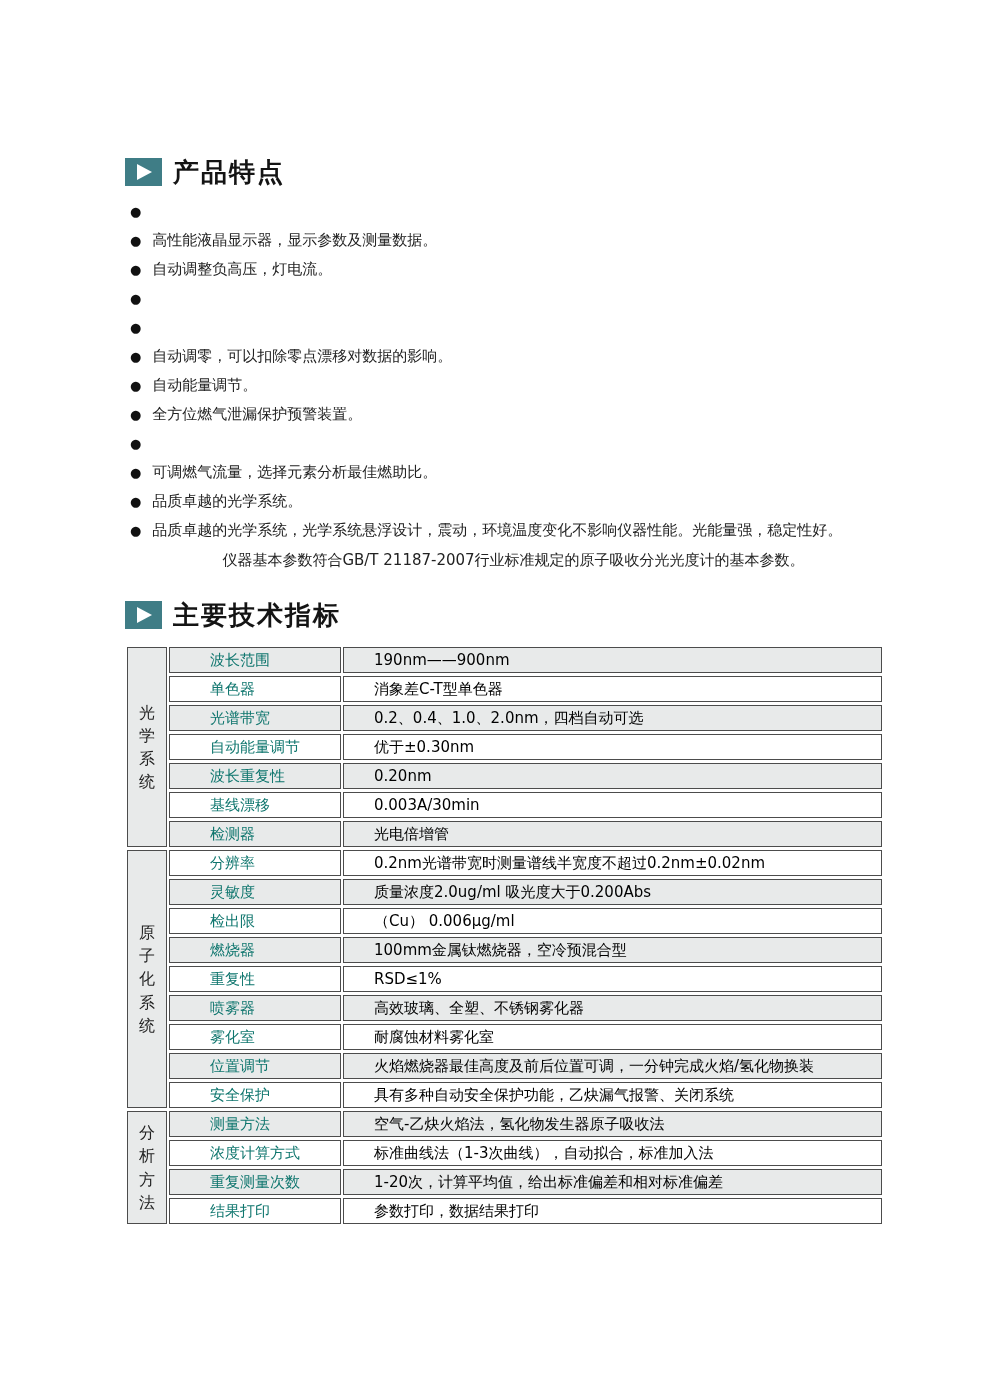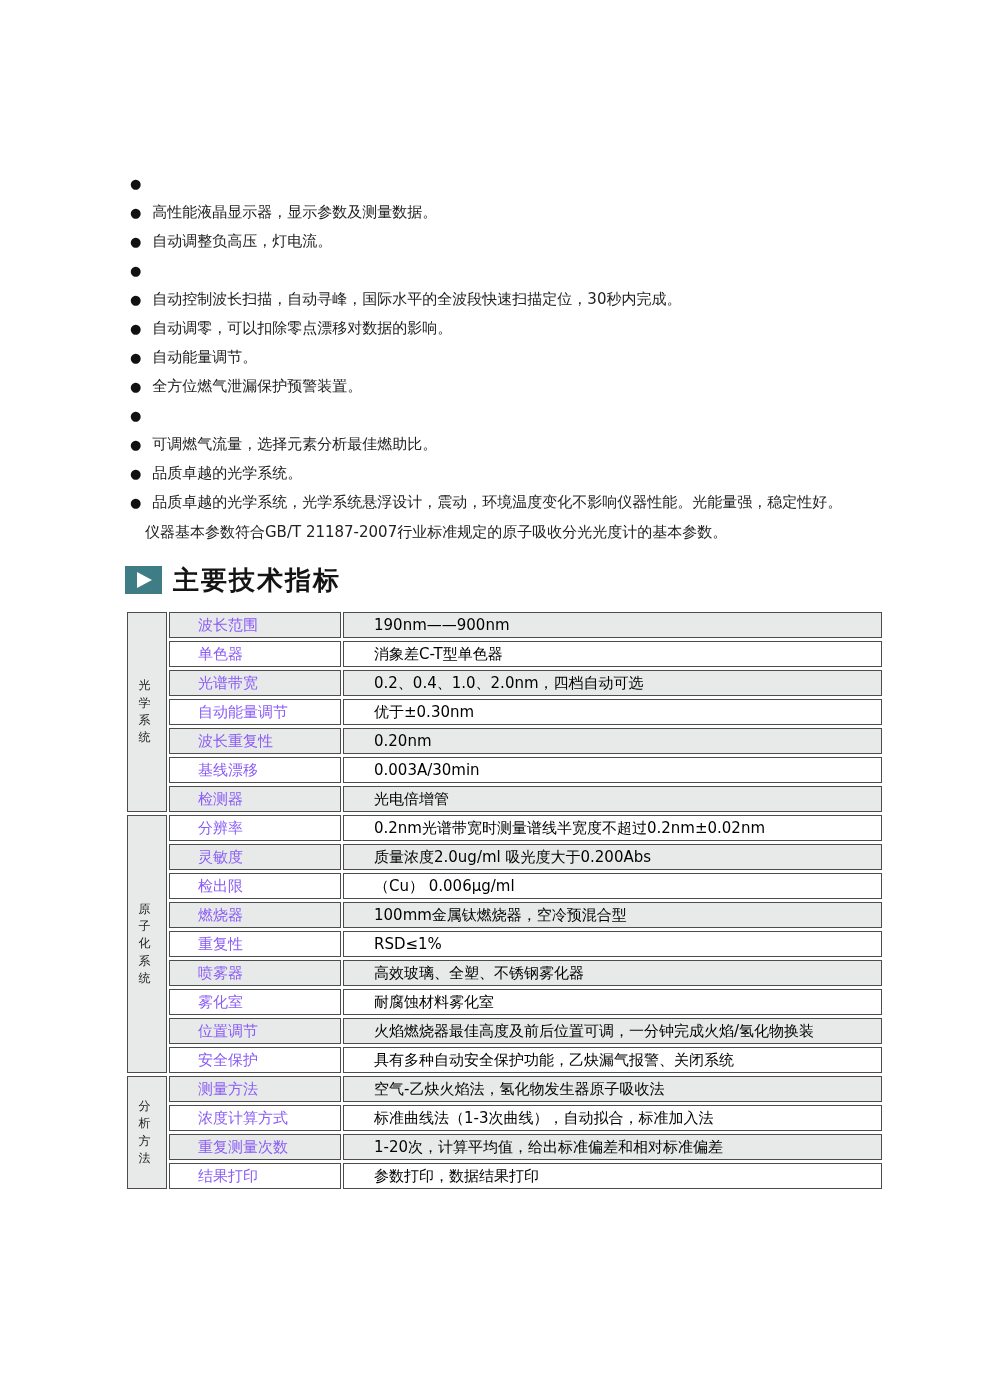--- a/index.html
+++ b/index.html
@@ -17,56 +17,61 @@
   .page{position:absolute;top:0;left:0;width:1000px;height:1375px;padding:158px 118px 0 125px;}
   
   .sec-header{display:flex;align-items:center;gap:11px;}
   .arrow-box{width:37px;height:28px;background:var(--accent);display:flex;align-items:center;justify-content:center;flex:0 0 auto;}
   .arrow-tri{width:0;height:0;border-top:8px solid transparent;border-bottom:8px solid transparent;border-left:15px solid #ffffff;margin-left:2px;}
   .sec-title{font-size:26px;font-weight:bold;color:#141414;letter-spacing:2px;line-height:1;}
   
   .features{list-style:none;padding:16px 0 0 5px;}
   .features li{display:flex;gap:11px;font-size:15px;line-height:19px;margin-bottom:10px;color:#222;}
   .features .dot{font-size:13px;line-height:19px;flex:0 0 auto;color:#111;}
-  .note{font-size:15px;line-height:20px;padding-left:20px;margin-top:5px;color:#222;}
-  
-  .specs-header{margin-top:24px;}
+  .note{font-size:15px;line-height:20px;padding-left:20px;margin-top:5px;color:#222;text-align:center;}
+  
+  .specs-header{margin-top:31px;}
   
   .spec-table{margin-top:15px;border-collapse:separate;border-spacing:2px 3px;width:759px;table-layout:fixed;}
   .spec-table td{border:1px solid var(--border);font-size:15px;height:26px;vertical-align:middle;background:#ffffff;}
   .spec-table td.alt{background:var(--shaded);}
   .spec-table td.group{background:var(--shaded);text-align:center;}
-  .vtext{display:inline-block;width:17px;line-height:1.45;font-size:12px;word-break:break-all;text-align:left;color:#222;}
-  .spec-table td.param{padding-left:28px;color:#8b5cf6;}
+  .vtext{display:inline-block;width:17px;line-height:1.45;font-size:16px;word-break:break-all;text-align:center;color:#222;}
+  .spec-table td.param{padding-left:40px;color:#0f766e;}
   .spec-table td.value{padding-left:30px;color:#000000;}
 </style>
 </head>
 <body>
 
 <div class="page">
 
+  <div class="sec-header">
+    <span class="arrow-box">
+        <span class="arrow-tri"></span>
+      </span>
+    <span class="sec-title">产品特点</span>
+  </div>
 
   <ul class="features">
       <li>
         <span class="dot">●</span>
       </li>
       <li>
         <span class="dot">●</span>
         <span>高性能液晶显示器，显示参数及测量数据。</span>
       </li>
       <li>
         <span class="dot">●</span>
         <span>自动调整负高压，灯电流。</span>
       </li>
       <li>
         <span class="dot">●</span>
       </li>
       <li>
         <span class="dot">●</span>
-        <span>自动控制波长扫描，自动寻峰，国际水平的全波段快速扫描定位，30秒内完成。</span>
       </li>
       <li>
         <span class="dot">●</span>
         <span>自动调零，可以扣除零点漂移对数据的影响。</span>
       </li>
       <li>
         <span class="dot">●</span>
         <span>自动能量调节。</span>
       </li>
       <li>

